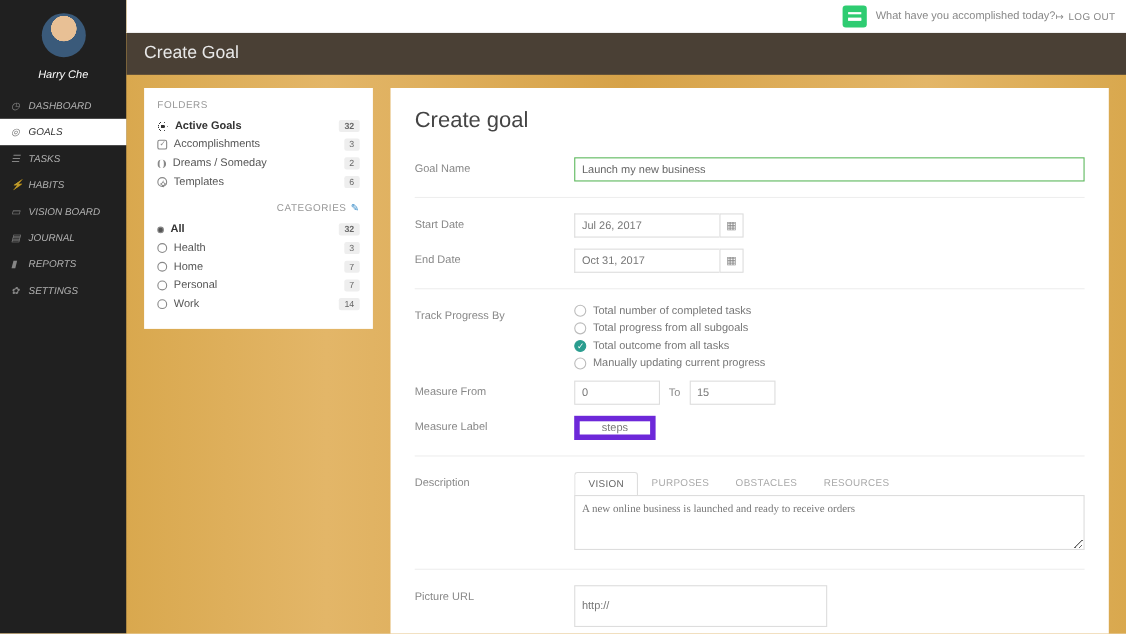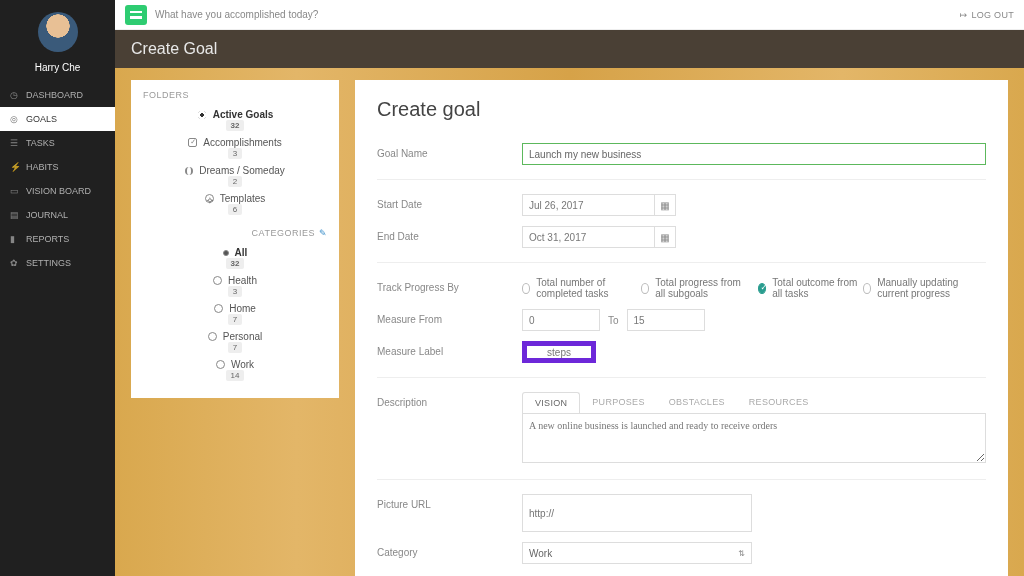--- a/index.html
+++ b/index.html
@@ -1,50 +1,50 @@
 <!DOCTYPE html>
 <html><head>
 <meta charset="utf-8">
 <style>
   * { box-sizing: border-box; margin: 0; padding: 0; font-family: "Helvetica Neue", Arial, sans-serif; }
   body { background: #d9a84e; width: 1024px; height: 576px; overflow: hidden; position: relative; }
   
   
-  .sidebar { position: absolute; left: 0; top: 0; width: 115px; height: 576px; background: #202020; color: #9a9a9a; }
+  .sidebar { position: absolute; left: 0; top: 0; width: 115px; height: 576px; background: #202020; color: #9a9a9a; font-style: italic; }
   .avatar-wrap { text-align: center; padding: 12px 0 6px; }
   .avatar { width: 40px; height: 40px; border-radius: 50%; background: radial-gradient(circle at 50% 35%, #e8c095 0 35%, #3a5a7a 36% 100%); display: inline-block; }
   .username { color: #fff; font-size: 10px; text-align: center; margin-bottom: 10px; }
   .nav-item { display: flex; align-items: center; padding: 7px 10px; font-size: 9px; color: #b0b0b0; cursor: pointer; gap: 6px; }
   .nav-item.active { background: #fff; color: #333; }
   .nav-icon { width: 10px; height: 10px; display: inline-block; opacity: 0.7; }
   
   
   .main { position: absolute; left: 115px; top: 0; right: 0; bottom: 0; background: linear-gradient(90deg, #d9a84e 0%, #e3b668 20%, #d6a248 50%, #e3b668 80%, #d9a84e 100%); }
   
   
-  .topbar { height: 30px; background: #fff; display: flex; align-items: center; padding: 0 10px; justify-content: space-between; border-bottom: 1px solid #eee; }
+  .topbar { height: 30px; background: #fff; display: flex; align-items: center; padding: 0 10px; justify-content: flex-end; border-bottom: 1px solid #eee; }
   .topbar-left { display: flex; align-items: center; gap: 8px; }
   .menu-burger { width: 22px; height: 20px; background: #2ecc71; border-radius: 3px; display: flex; align-items: center; justify-content: center; }
   .burger-lines { width: 12px; height: 8px; border-top: 2px solid #fff; border-bottom: 2px solid #fff; position: relative; }
   .burger-lines::after { content:""; position:absolute; left:0; right:0; top:3px; height:2px; background:#fff; }
   .prompt { font-size: 10px; color: #888; }
   .logout { font-size: 9px; color: #888; letter-spacing: 0.3px; display:flex; align-items:center; gap:4px;}
   
   
   .titlebar { height: 38px; background: #4a4035; color: #e8e8e8; font-size: 16px; font-weight: 300; padding: 0 16px; display: flex; align-items: center; }
   
   
   .content-row { display: flex; gap: 16px; padding: 12px 16px 0 16px; align-items: flex-start; }
   
   
   .folder-panel { width: 208px; background: #fff; padding: 10px 12px 14px; font-size: 10px; color: #555; }
   .panel-header { font-size: 9px; color: #999; letter-spacing: 0.5px; margin-bottom: 6px; }
   .panel-header.with-edit { display:flex; align-items:center; gap:4px; margin-top:10px;justify-content:flex-end;}
   .panel-header .edit { color:#3b8ec9; font-size:9px; }
-  .folder-item { display: flex; align-items: center; justify-content: space-between; padding: 3px 0; cursor: pointer; flex-direction: column; }
+  .folder-item { display: flex; align-items: center; justify-content: space-between; padding: 3px 0; cursor: pointer; }
   .folder-item .left { display: flex; align-items: center; gap: 6px; }
   .folder-item.active { font-weight: 600; color: #333; }
   .badge { background: #eee; color: #666; border-radius: 2px; font-size: 8px; padding: 1px 5px; min-width: 14px; text-align: center; }
   .folder-icon { width: 9px; height: 9px; display:inline-block; border:1px solid #888; border-radius:50%; }
   .folder-icon.target { background: radial-gradient(circle, #333 0 25%, transparent 26% 55%, #333 56% 60%, transparent 61%); border:none; width:10px; height:10px; }
   .folder-icon.check { border:1px solid #888; background:none; border-radius:2px; position:relative; }
   .folder-icon.check::after { content:"✓"; position:absolute; font-size:7px; left:1px; top:-1px; color:#888;}
   .folder-icon.pause { border:none; width:8px; height:8px; border-left:2px solid #888; border-right:2px solid #888; }
   .folder-icon.dot { width:6px; height:6px; background:#555; }
   
@@ -52,21 +52,21 @@
   .form-panel { flex: 1; background: #fff; padding: 18px 22px; font-size: 10px; color: #555; min-height: 490px; }
   .form-title { font-size: 20px; font-weight: 300; color: #444; margin-bottom: 22px; }
   .form-row { display: flex; align-items: flex-start; margin-bottom: 10px; }
   .form-row.divided { padding-bottom: 14px; margin-bottom: 14px; border-bottom: 1px solid #eee; }
   .form-label { width: 145px; padding-right: 14px; color: #888; font-size: 10px; padding-top: 5px; }
   .form-control { flex: 1; }
   .input-text { width: 100%; max-width: 464px; height: 22px; border: 1px solid #5cb85c; padding: 0 6px; font-size: 10px; color: #666; }
   .date-group { display: flex; align-items: flex-start; }
   .date-input { width: 132px; height: 22px; border: 1px solid #ddd; border-right:none; padding: 0 6px; font-size: 10px; color: #777; }
   .date-btn { width: 22px; height: 22px; border: 1px solid #ddd; background:#fff; display:flex; align-items:center; justify-content:center; color:#888; font-size:10px; }
-  .radio-list { display: flex; flex-direction: row; gap: 5px; }
+  .radio-list { display: flex; flex-direction: column; gap: 5px; }
   .radio-item { display: flex; align-items: center; gap: 6px; color: #777; cursor:pointer;}
   .radio { width: 11px; height: 11px; border: 1px solid #bbb; border-radius: 50%; display:inline-block; }
   .radio.checked { background: #2a9d8f; border-color: #2a9d8f; position: relative; }
   .radio.checked::after { content:"✓"; color:#fff; font-size:8px; position:absolute; left:1.5px; top:-0.5px;}
   .measure-row { display:flex; align-items:center; gap:8px; }
   .num-input { width: 78px; height: 22px; border:1px solid #ddd; padding:0 6px; font-size:10px; color:#777; }
   .to-label { color:#888; font-size:10px; }
   .label-input { width: 74px; height:22px; border:5px solid #6d28d9; padding:0 6px; font-size:10px; color:#777;text-align:center; }
   .desc-tabs { display:flex; gap:0; margin-bottom: -1px; }
   .desc-tab { font-size:9px; padding:5px 12px; color:#aaa; cursor:pointer; letter-spacing:0.3px;}

